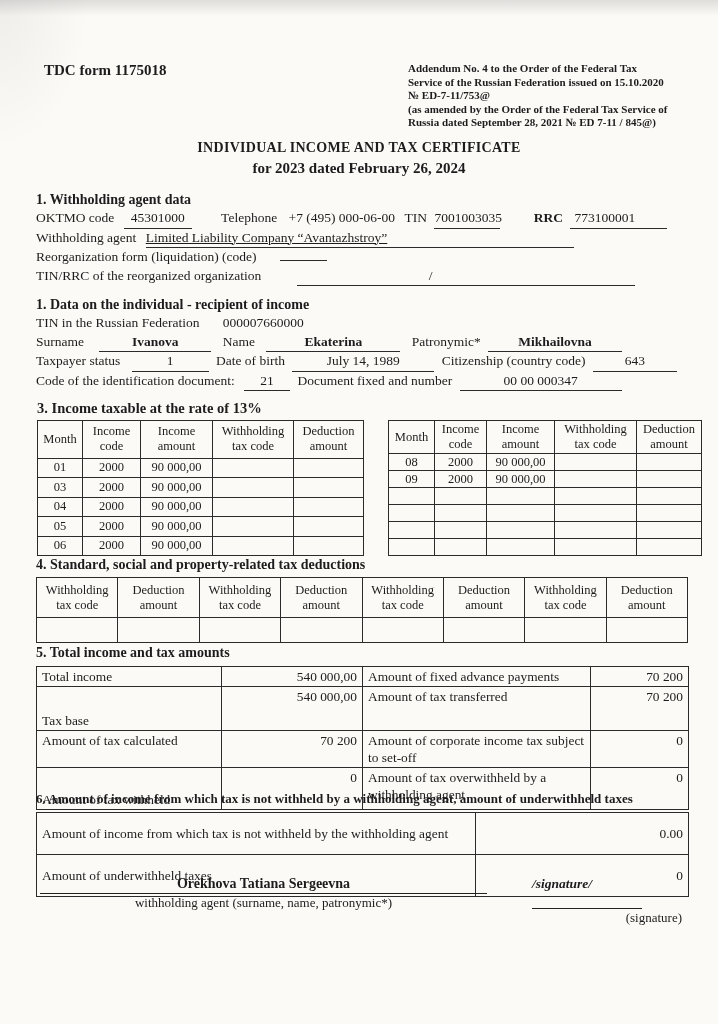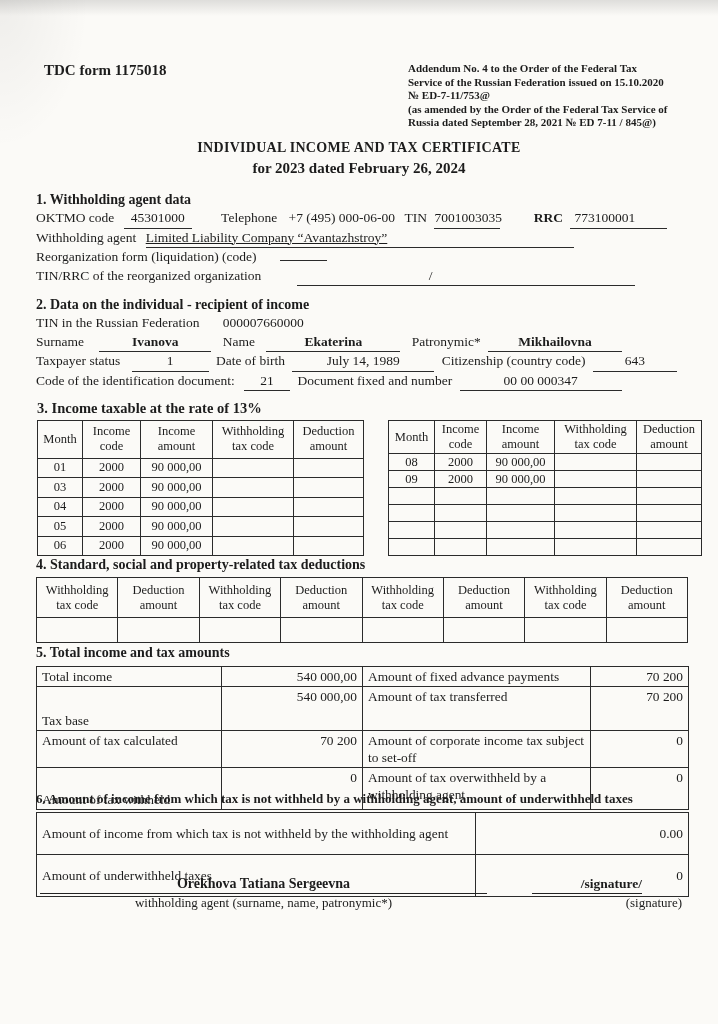--- a/index.html
+++ b/index.html
@@ -88,21 +88,21 @@
     <span>Reorganization form (liquidation) (code)</span>
     <span class="ul" style="width:47px; margin-left:20px;"></span>
   </div>
   <div class="fline">
     <span>TIN/RRC of the reorganized organization</span>
     <span class="ul" style="width:338px; margin-left:32px; padding-right:70px;">/</span>
   </div>
 </div>
 
 <div class="abs" style="left:36px; top:296px; width:660px;">
-  <div class="sec-heading">2. Data on the individual - recipient of income</div>
+  <div class="sec-heading">1. Data on the individual - recipient of income</div>
   <div class="fline">
     <span>TIN in the Russian Federation</span>
     <span style="margin-left:20px;">000007660000</span>
   </div>
   <div class="fline">
     <span>Surname</span>
     <span class="ul b" style="width:112px; margin-left:12px;">Ivanova</span>
     <span style="margin-left:8px;">Name</span>
     <span class="ul b" style="width:134px; margin-left:8px;">Ekaterina</span>
     <span style="margin-left:8px;">Patronymic*</span>
@@ -327,15 +327,15 @@
     </tr>
   </tbody>
     </table>
 </div>
 
 <div class="abs" style="left:40px; top:876px; width:447px;">
   <div class="b" style="text-align:center; font-size:14px; border-bottom:1.6px solid #222; padding-bottom:1px;">Orekhova Tatiana Sergeevna</div>
   <div style="text-align:center; font-size:13px; margin-top:1px;">withholding agent (surname, name, patronymic*)</div>
 </div>
 <div class="abs" style="left:532px; top:876px; width:150px;">
-  <div class="b" style="width:110px; text-align:right; font-size:13.5px; border-bottom:1.6px solid #222; padding-bottom:1px;">/signature/</div>
+  <div class="b" style="width:110px; text-align:left; font-size:13.5px; border-bottom:1.6px solid #222; padding-bottom:16px;font-style:italic;">/signature/</div>
   <div style="text-align:right; font-size:13px; margin-top:1px;">(signature)</div>
 </div>
 
 </body></html>

